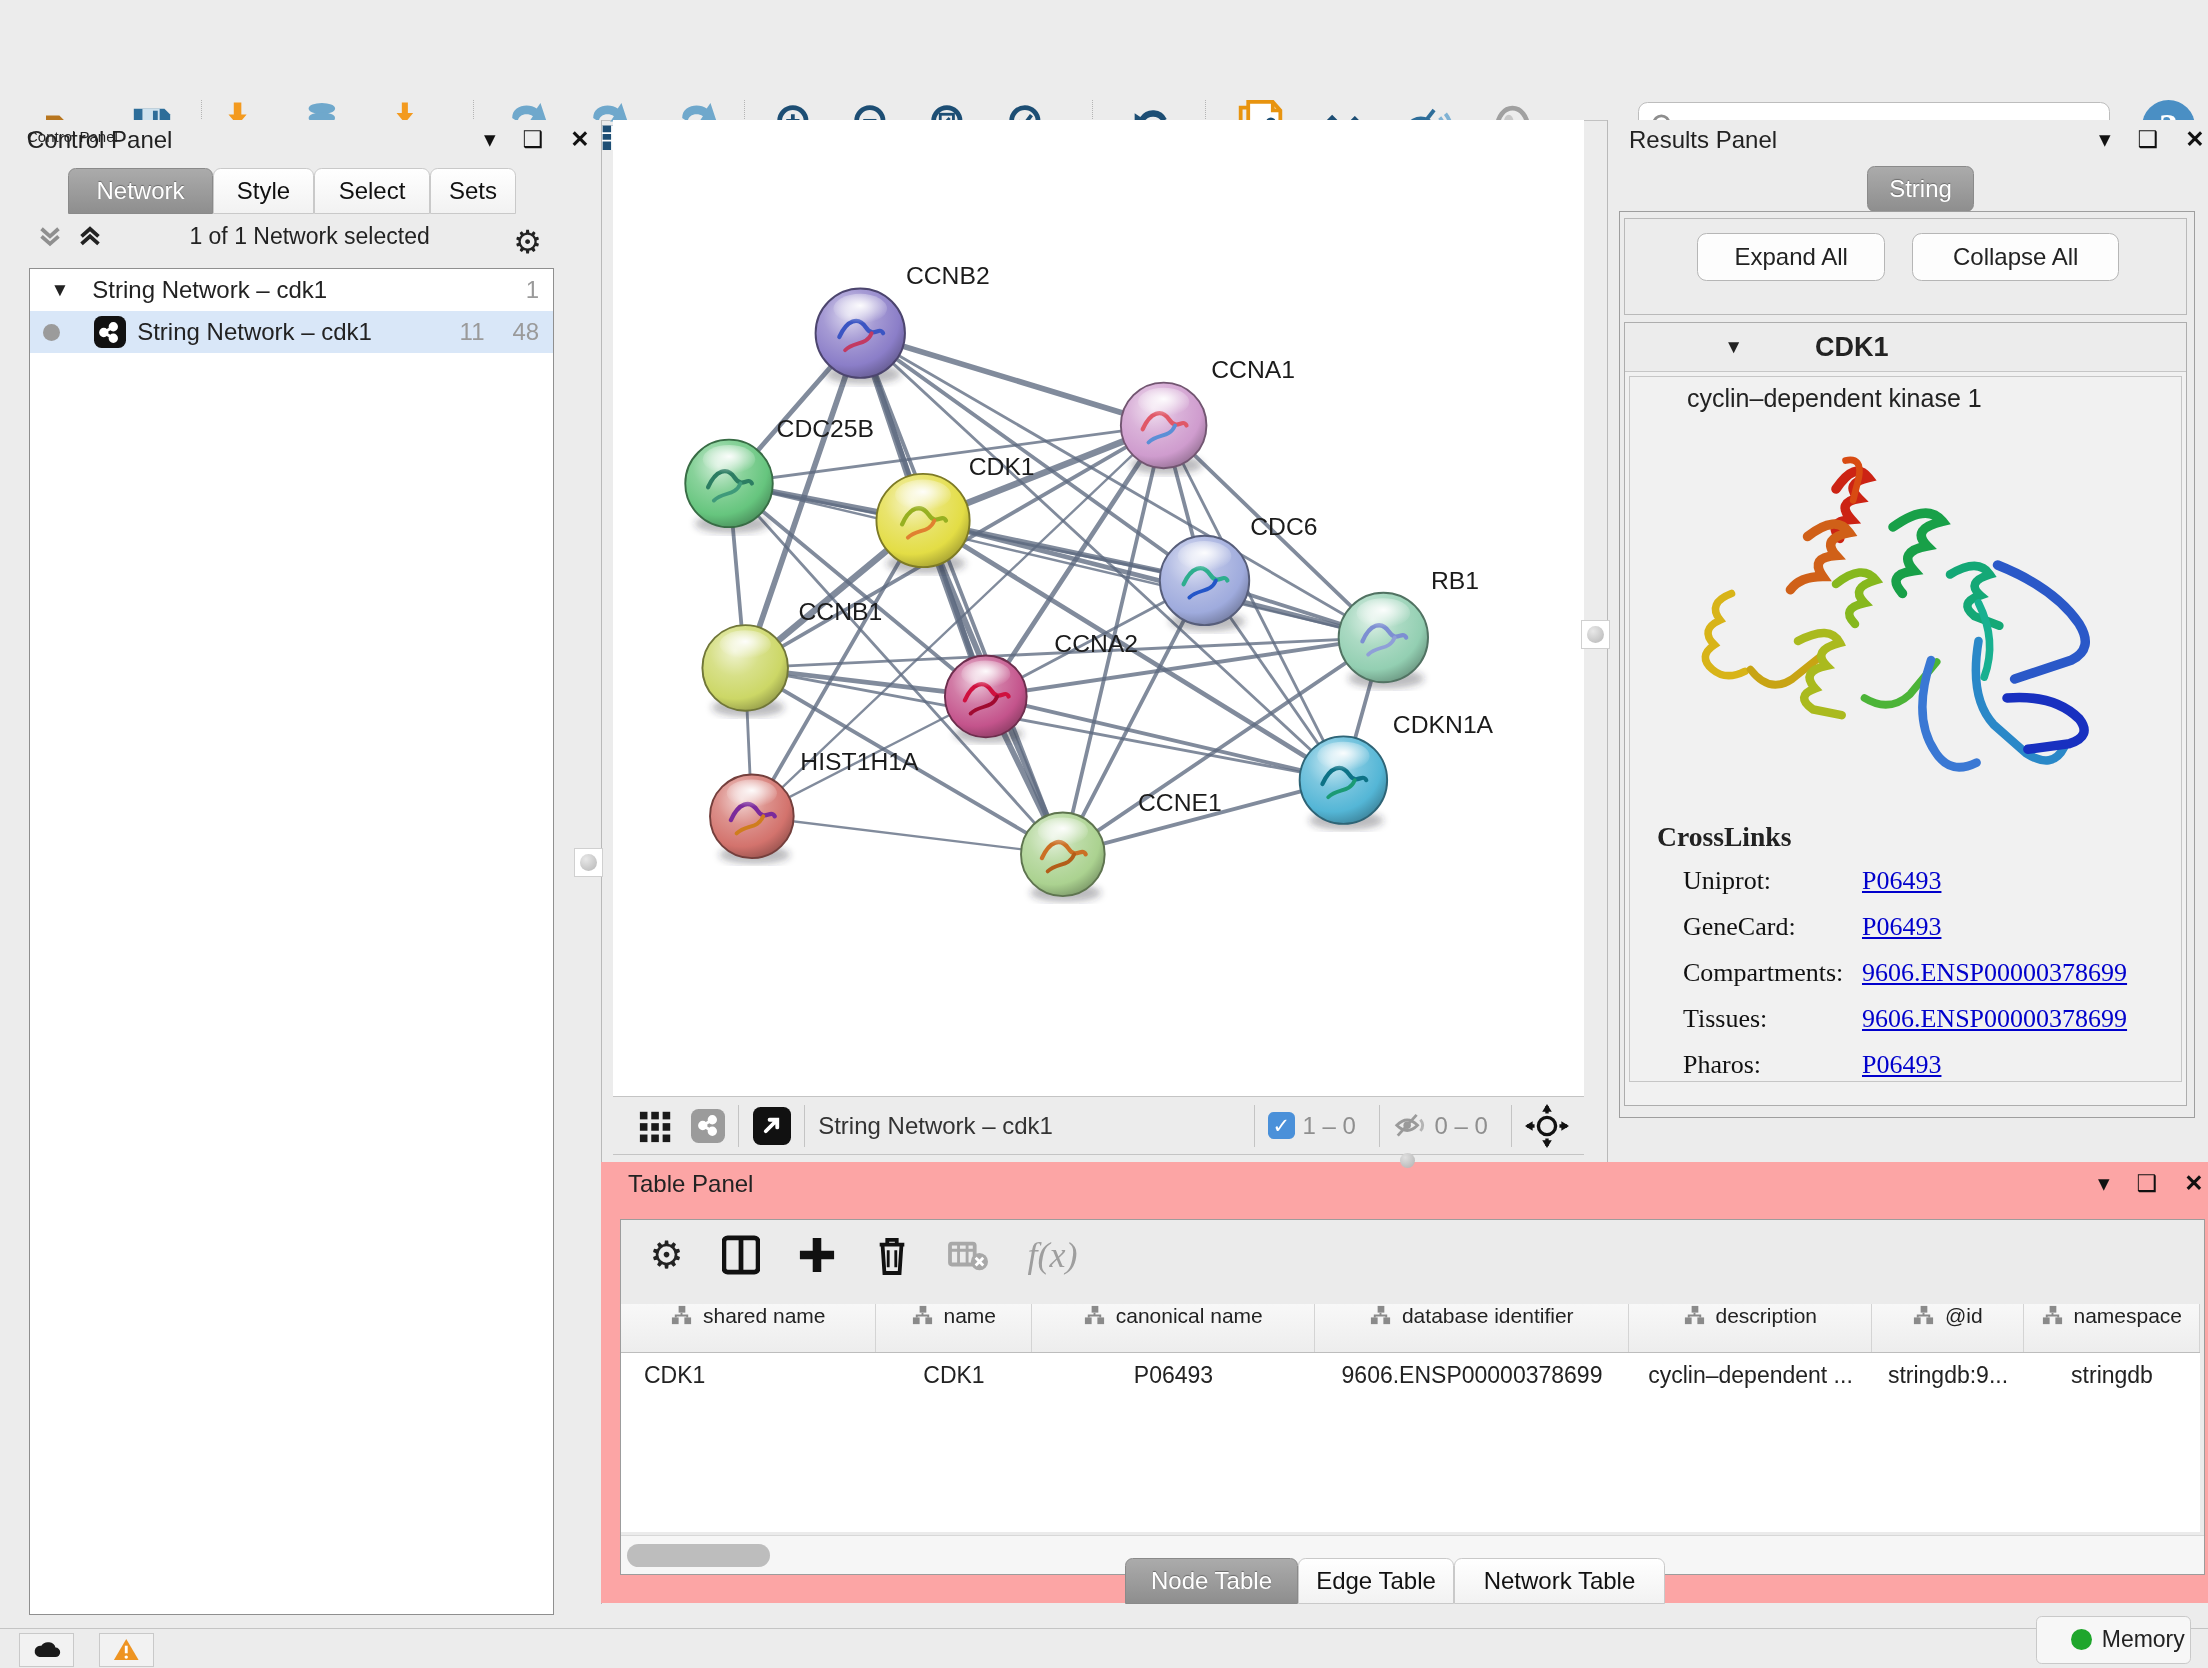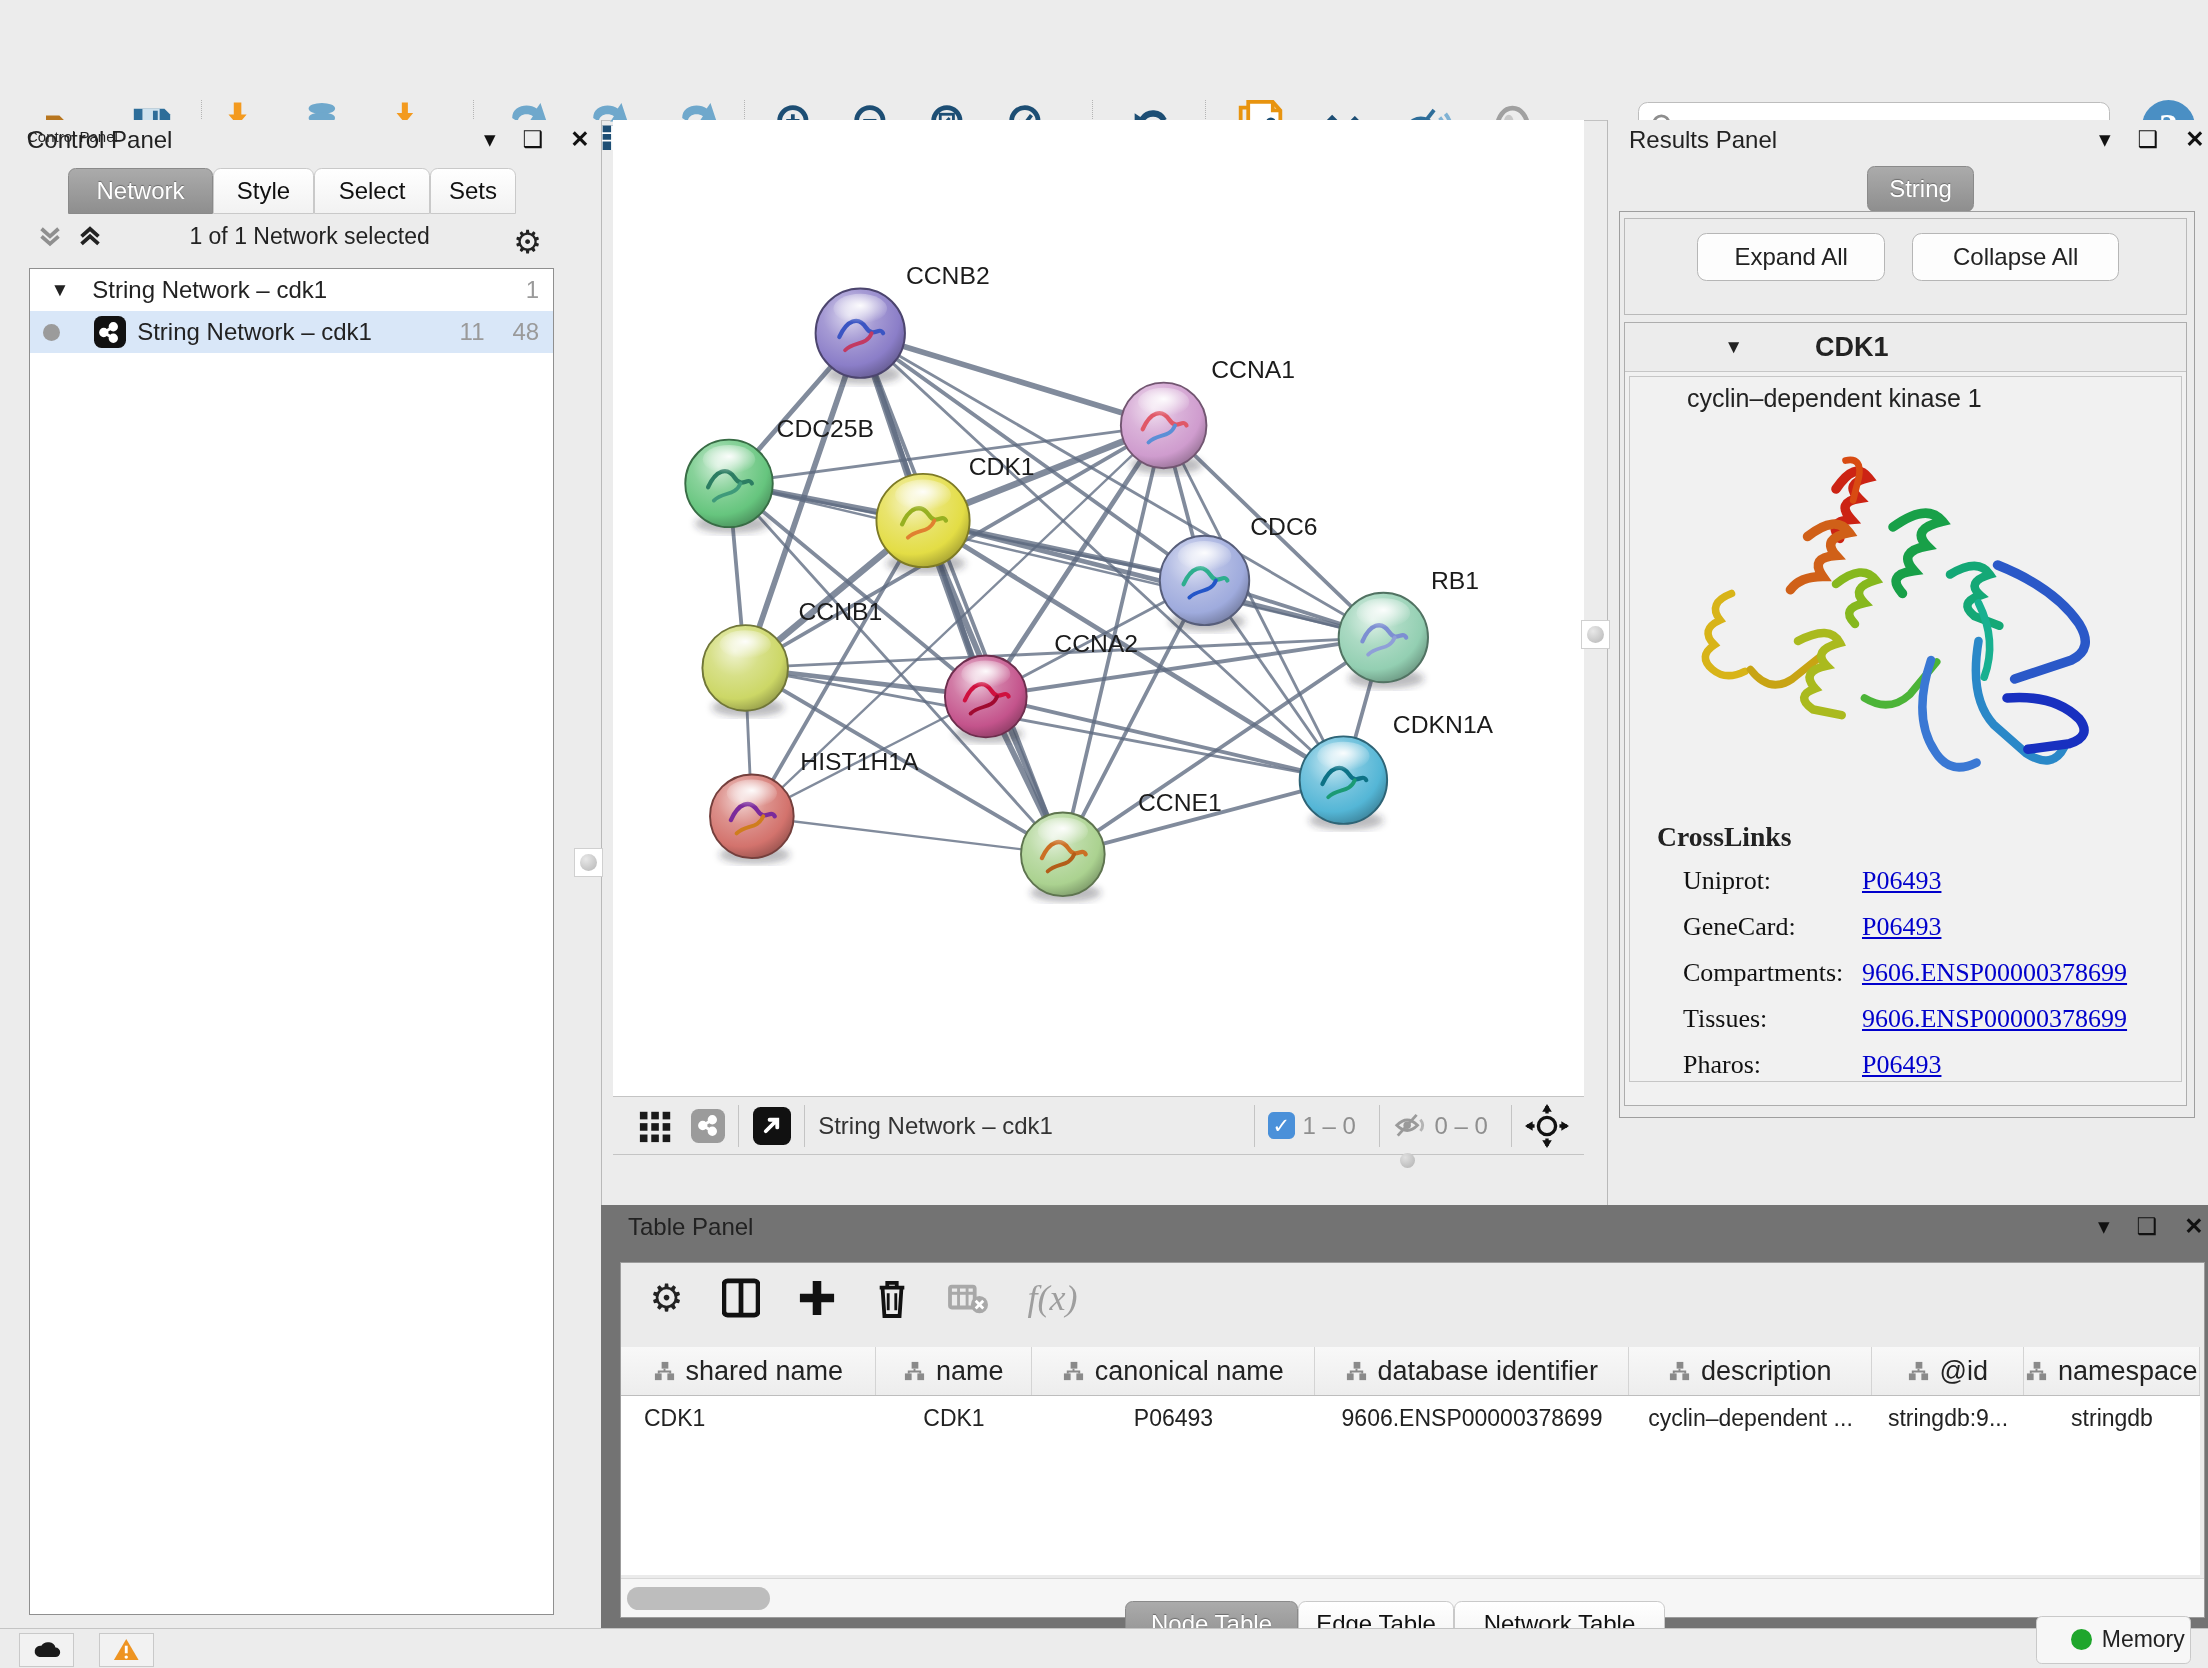--- a/index.html
+++ b/index.html
@@ -71,27 +71,27 @@
     border-radius:9.5px;font-size:24px;display:flex;align-items:center;justify-content:center;}
   #gene-box{position:absolute;left:3.8px;top:110px;width:561px;height:782px;border:1.9px solid #adadad;
     background:#f1f1f1;}
   #gene-header{height:48px;border-bottom:1.9px solid #c6c6c6;display:flex;align-items:center;background:#ececec;}
   .serif{font-family:"Liberation Serif",serif;}
   .xl-row{display:flex;font-size:26px;margin-bottom:16px;}
   .xl-label{width:179px;color:#111;}
   .xl-link{color:#0000cc;text-decoration:underline;}
 
   
-  #table-panel{left:601px;top:1162px;width:1607px;height:441px;background:#737373;margin-top:43px;}
+  #table-panel{left:601px;top:1162px;width:1607px;height:441px;background:#fca5a5;}
   #tp-box{position:absolute;left:19px;top:57px;width:1583px;height:563px;max-height:354px;
     border:1.9px solid #9c9c9c;background:#ebebeb;}
   #tp-table{position:absolute;left:0px;top:84px;width:1579px;height:228px;background:#fff;}
   .th-row{display:flex;height:48px;background:linear-gradient(#f8f8f8,#ededed);
     border-bottom:1.9px solid #bdbdbd;}
-  .th{display:flex;align-items:center;justify-content:center;font-size:27px;gap:9.5px;
+  .th{display:flex;align-items:flex-start;justify-content:center;font-size:21px;gap:9.5px;
      border-right:1px solid #d4d4d4;box-sizing:border-box;overflow:hidden;white-space:nowrap;}
   .td-row{display:flex;height:44px;}
   .td{display:flex;align-items:center;justify-content:center;font-size:23px;overflow:hidden;
       white-space:nowrap;box-sizing:border-box;}
   #tp-scroll{position:absolute;left:0;bottom:0;width:100%;height:38px;background:#f6f6f6;
     border-top:1px solid #d8d8d8;}
   #tp-thumb{position:absolute;left:5.7px;top:7.6px;width:143px;height:23px;border-radius:11.4px;background:#bdbdbd;}
 
   
   #statusbar{left:0;top:1628px;width:2208px;height:40px;background:#ececec;border-top:1.9px solid #c4c4c4;}

